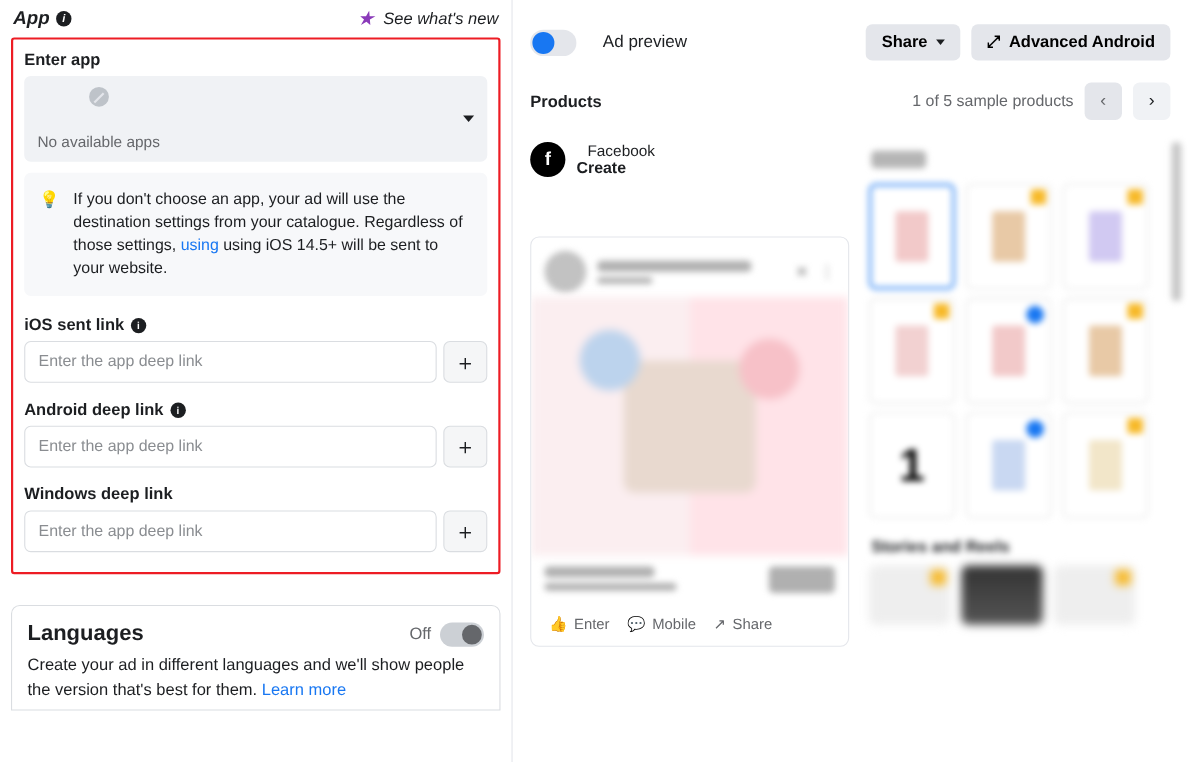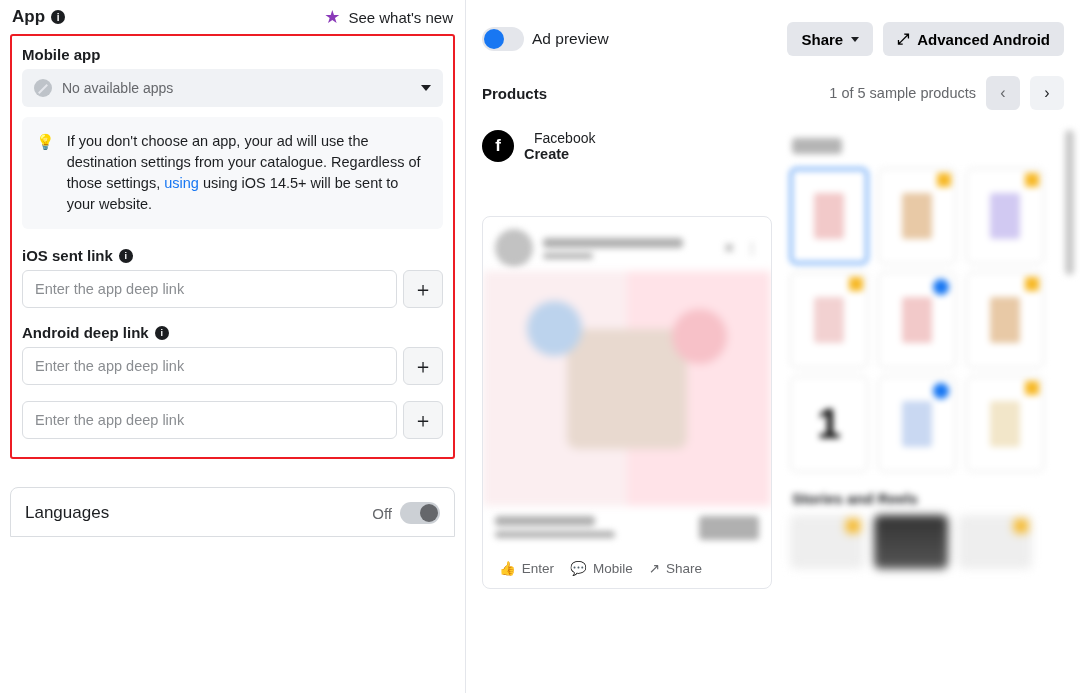--- a/index.html
+++ b/index.html
@@ -2,59 +2,59 @@
 <html><head>
   <meta charset="utf-8">
   <style>
     * { box-sizing: border-box; margin: 0; padding: 0; }
     body { font-family: -apple-system, BlinkMacSystemFont, "Segoe UI", Helvetica, Arial, sans-serif; background: #fff; color: #1c1e21; font-size: 14px; }
     .app { display: flex; width: 1080px; height: 693px; }
     .left-col { width: 465px; padding: 6px 10px 0 10px; }
     .right-col { flex: 1; background: #fff; border-left: 1px solid #e4e6eb; display: flex; flex-direction: column; }
 
     
-    .app-header { display: flex; align-items: center; justify-content: space-between; margin-bottom: 6px; padding: 0 2px; }
+    .app-header { display: flex; align-items: center; justify-content: space-between; margin-bottom: 6px; padding: 0 2px; font-style: italic; }
     .app-title { font-size: 17px; font-weight: 700; display: flex; align-items: center; gap: 6px; }
     .info-dot { width: 14px; height: 14px; border-radius: 50%; background: #1c1e21; display:inline-flex; align-items:center; justify-content:center; color:#fff; font-size:10px; font-weight:700;}
     .whatsnew { display: flex; align-items: center; gap: 8px; font-size: 15px; color: #1c1e21; cursor: pointer; }
     .star-icon { color: #8a3ab9; font-size: 18px; }
 
     
     .card { border: 2px solid #ed1c24; border-radius: 3px; padding: 10px 10px 16px 10px; }
     .label { font-size: 15px; font-weight: 700; margin-bottom: 6px; display:flex; align-items:center; gap:6px;}
     .info-mini { width:14px; height:14px; border-radius:50%; background:#1c1e21; color:#fff; font-size:9px; display:inline-flex; align-items:center; justify-content:center; }
 
     .select-box { background: #f0f2f5; border-radius: 6px; padding: 10px 12px; display: flex; align-items: center; justify-content: space-between; cursor: pointer; margin-bottom: 10px; }
-    .select-left { display:flex; align-items:center; gap:10px; color:#65676b; }
+    .select-left { display:flex; align-items:center; gap:24px; color:#65676b;flex-direction:column; }
     .ban-icon { width:18px; height:18px; border-radius:50%; background:#bec3c9; position:relative; }
     .ban-icon::after{ content:""; position:absolute; left:3px; right:3px; top:50%; height:2px; background:#e4e6eb; transform:rotate(-45deg);}
     .caret { border-left:5px solid transparent; border-right:5px solid transparent; border-top:6px solid #1c1e21;}
 
     .tip { background:#f7f8fa; border-radius:6px; padding:14px 14px; display:flex; gap:12px; font-size:14.5px; color:#1c1e21; line-height:1.45; margin-bottom: 18px;}
     .bulb { font-size:15px; color:#1c1e21; }
     .tip a { color:#1877f2; text-decoration:none; }
 
     .input-row { display:flex; gap:6px; margin-bottom: 16px; }
     .input-row input { flex:1; border:1px solid #dadde1; border-radius:6px; padding:10px 12px; font-size:14.5px; color:#65676b; background:#fff; }
     .input-row input::placeholder { color:#8a8d91; }
     .plus-btn { width:40px; border:1px solid #dadde1; background:#f5f6f7; border-radius:6px; display:flex; align-items:center; justify-content:center; font-size:20px; color:#1c1e21; cursor:pointer;}
 
     
     .lang-card { margin-top: 28px; border:1px solid #dadde1; border-top-left-radius:8px; border-top-right-radius:8px; padding: 14px 14px 6px 14px;}
     .lang-head { display:flex; justify-content:space-between; align-items:center; margin-bottom:6px;}
-    .lang-title { font-size:17px; font-weight:400; }
+    .lang-title { font-size:20px; font-weight:700; }
     .toggle-wrap { display:flex; align-items:center; gap:8px; color:#65676b; font-size:15px;}
     .toggle { width:40px; height:22px; border-radius:12px; background:#ccd0d5; position:relative; }
     .toggle::after{content:""; position:absolute; right:2px; top:2px; width:18px; height:18px; border-radius:50%; background:#65676b;}
     .lang-desc { font-size:15px; color:#1c1e21; line-height:1.5; }
     .lang-desc a{ color:#1877f2; text-decoration:none;}
 
     
     .preview-bar { display:flex; align-items:center; justify-content:space-between; padding: 22px 16px 10px 16px; }
-    .preview-left { display:flex; align-items:center; gap:8px;}
+    .preview-left { display:flex; align-items:center; gap:24px;}
     .switch { width:42px; height:24px; border-radius:14px; background:#e4e6eb; position:relative; }
     .switch::after{content:""; position:absolute; left:2px; top:2px; width:20px; height:20px; border-radius:50%; background:#1877f2;}
     .prev-title { font-size:15.5px; color:#1c1e21; }
     .btn-group { display:flex; gap:10px; }
     .btn { background:#e4e6eb; border:none; border-radius:6px; padding:8px 14px; font-size:15px; font-weight:600; display:flex; align-items:center; gap:8px; cursor:pointer;}
     .caret-sm { border-left:4px solid transparent; border-right:4px solid transparent; border-top:5px solid #1c1e21;}
     .expand { font-size:15px; }
 
     .prod-bar { display:flex; align-items:center; justify-content:space-between; padding: 10px 16px 10px 16px;  }
     .prod-title { font-size:15px; font-weight:700; }
@@ -111,21 +111,21 @@
         <span>App</span>
         <span class="info-dot">i</span>
       </div>
       <div class="whatsnew">
         <span class="star-icon">★</span>
         <span>See what's new</span>
       </div>
     </div>
 
     <div class="card">
-      <div class="label">Mobile app</div>
+      <div class="label">Enter app</div>
       <div class="select-box">
         <div class="select-left">
           <span class="ban-icon"></span>
           <span>No available apps</span>
         </div>
         <span class="caret"></span>
       </div>
 
       <div class="tip">
         <span class="bulb">💡</span>
@@ -145,33 +145,39 @@
 
       <div class="label">
           <span>Android deep link</span>
           <span class="info-mini">i</span>
         </div>
       <div class="input-row">
         <input type="text" placeholder="Enter the app deep link" style="">
         <div class="plus-btn">＋</div>
       </div>
 
+      <div class="label">
+          <span>Windows deep link</span>
+        </div>
       <div class="input-row" style="margin-bottom:2px;">
         <input type="text" placeholder="Enter the app deep link" style="">
         <div class="plus-btn">＋</div>
       </div>
     </div>
 
     <div class="lang-card">
       <div class="lang-head">
         <div class="lang-title">Languages</div>
         <div class="toggle-wrap">
           <span>Off</span>
           <div class="toggle"></div>
         </div>
+      </div>
+      <div class="lang-desc">
+        <span>Create your ad in different languages and we'll show people the version that's best for them. </span><a href="#">Learn more</a>
       </div>
     </div>
   </div>
 
   <div class="right-col">
     <div class="preview-bar">
       <div class="preview-left">
         <div class="switch"></div>
         <span class="prev-title">Ad preview</span>
       </div>

